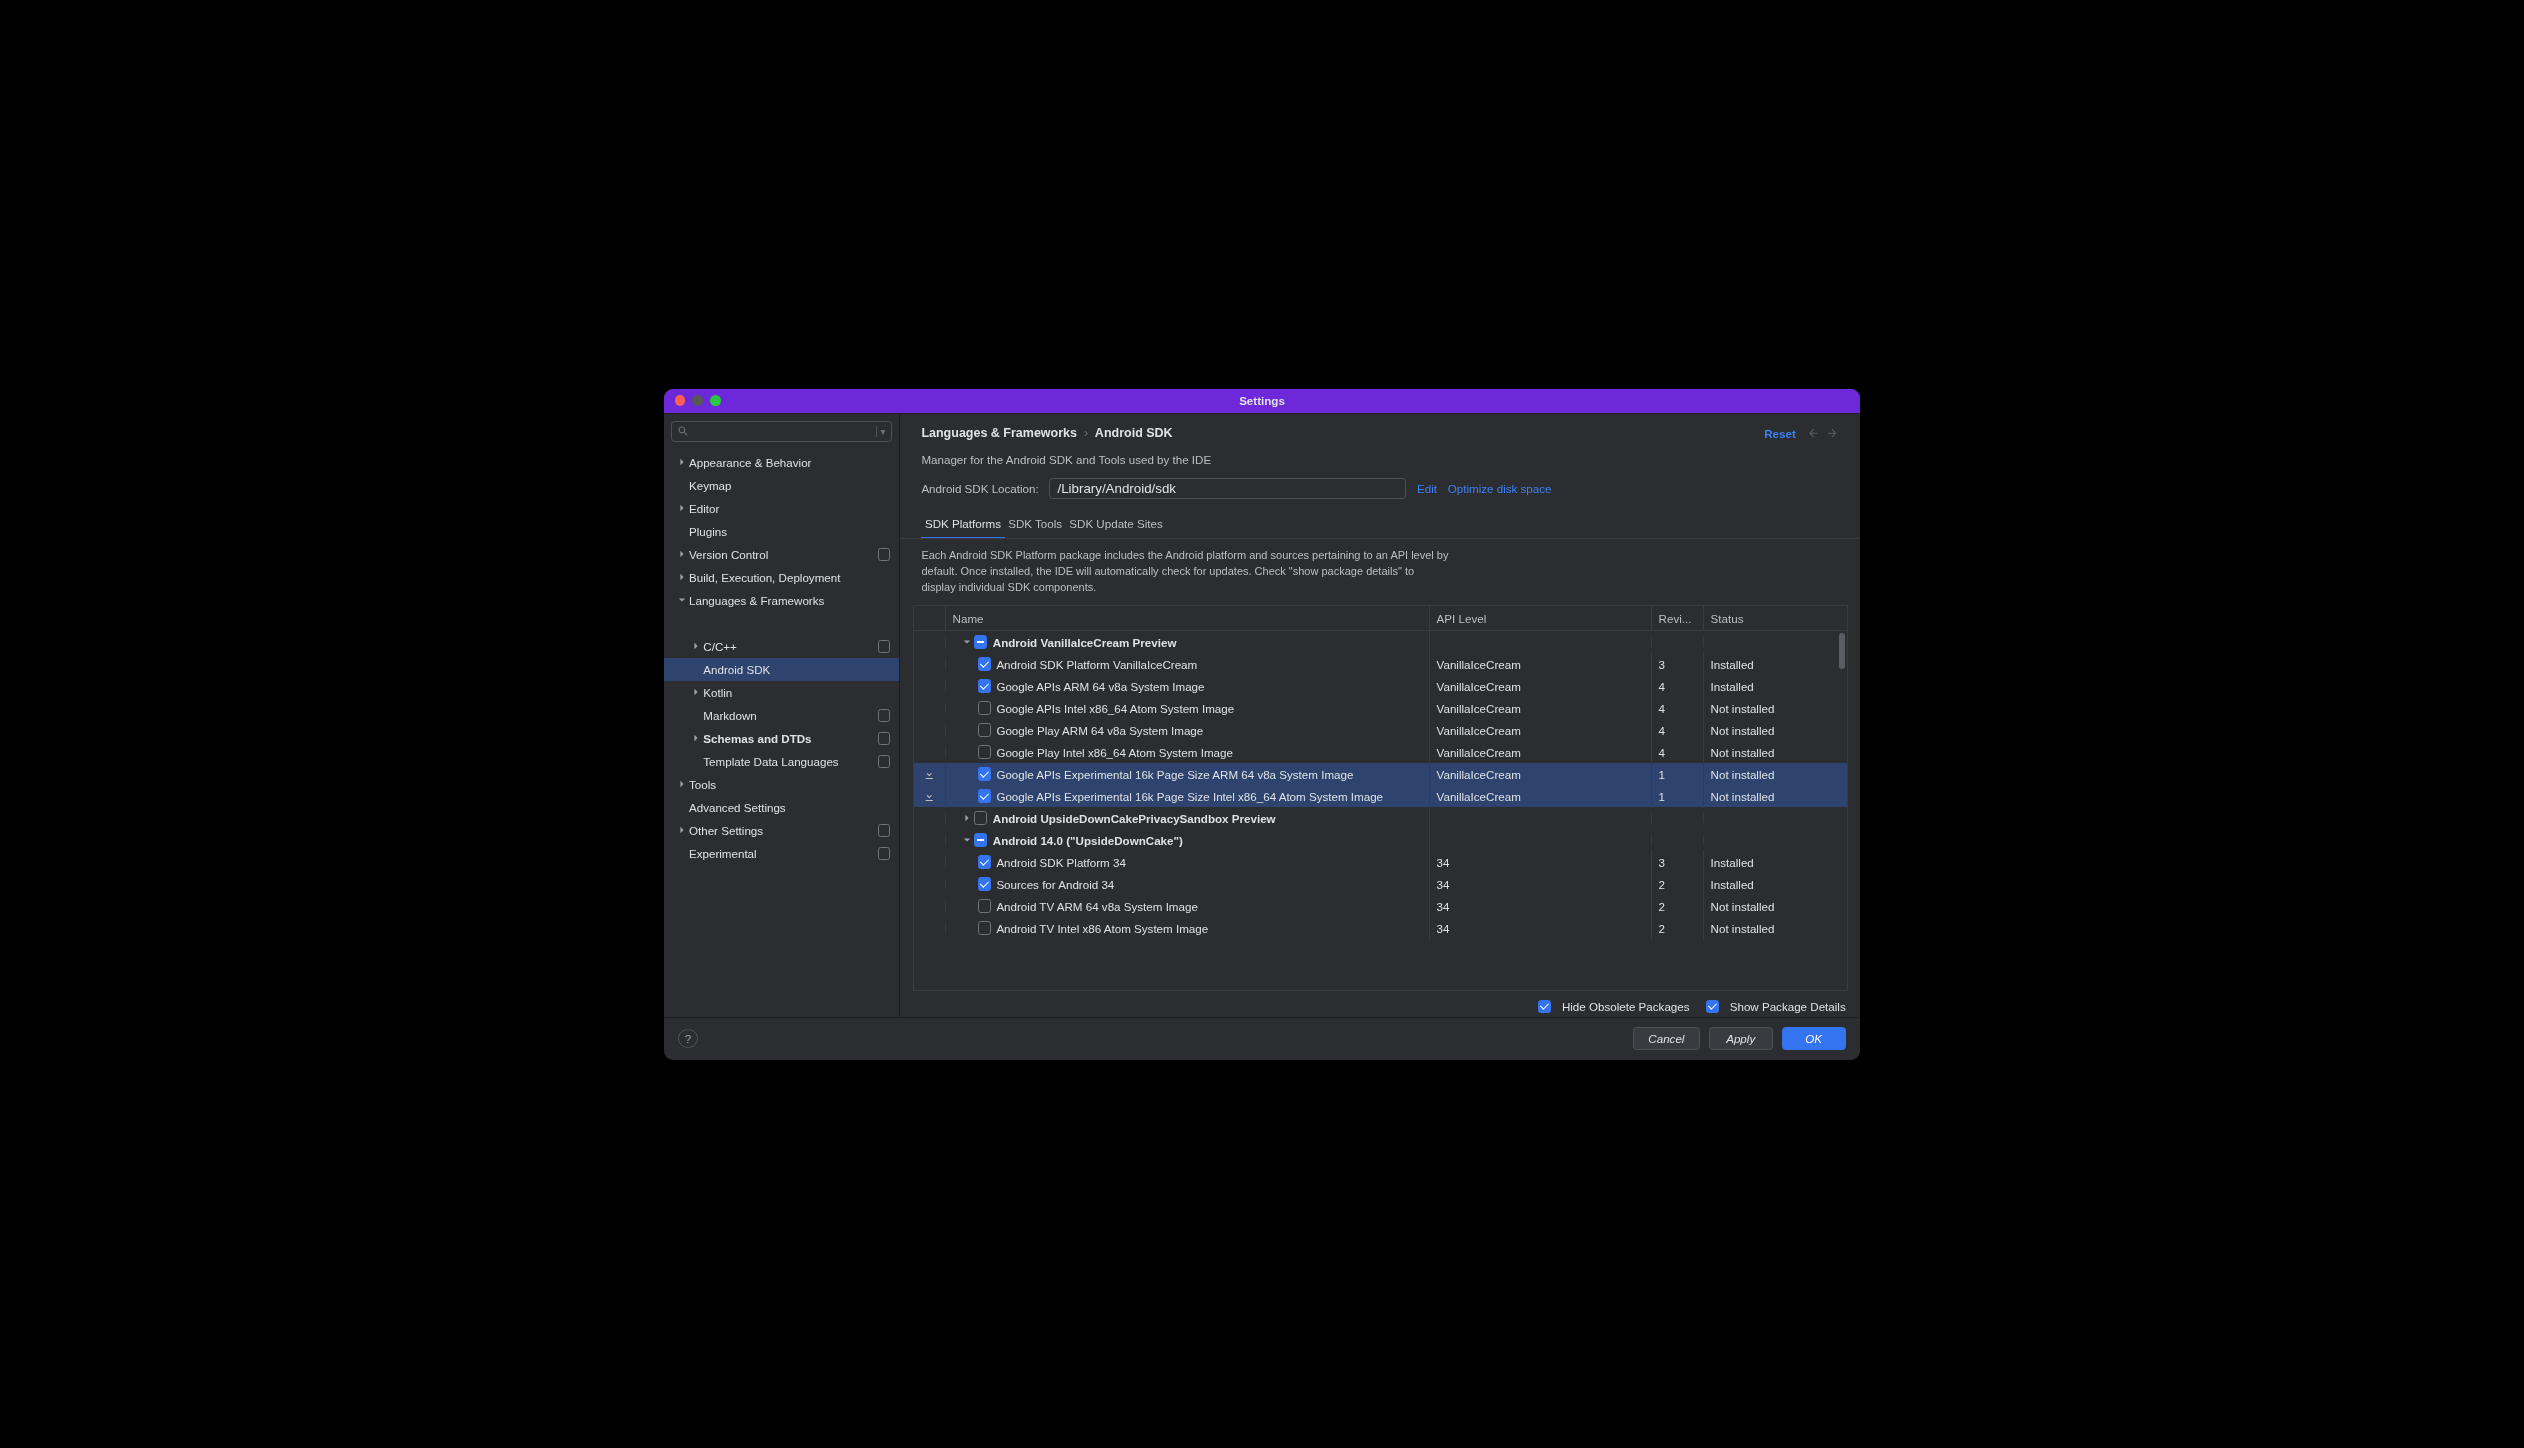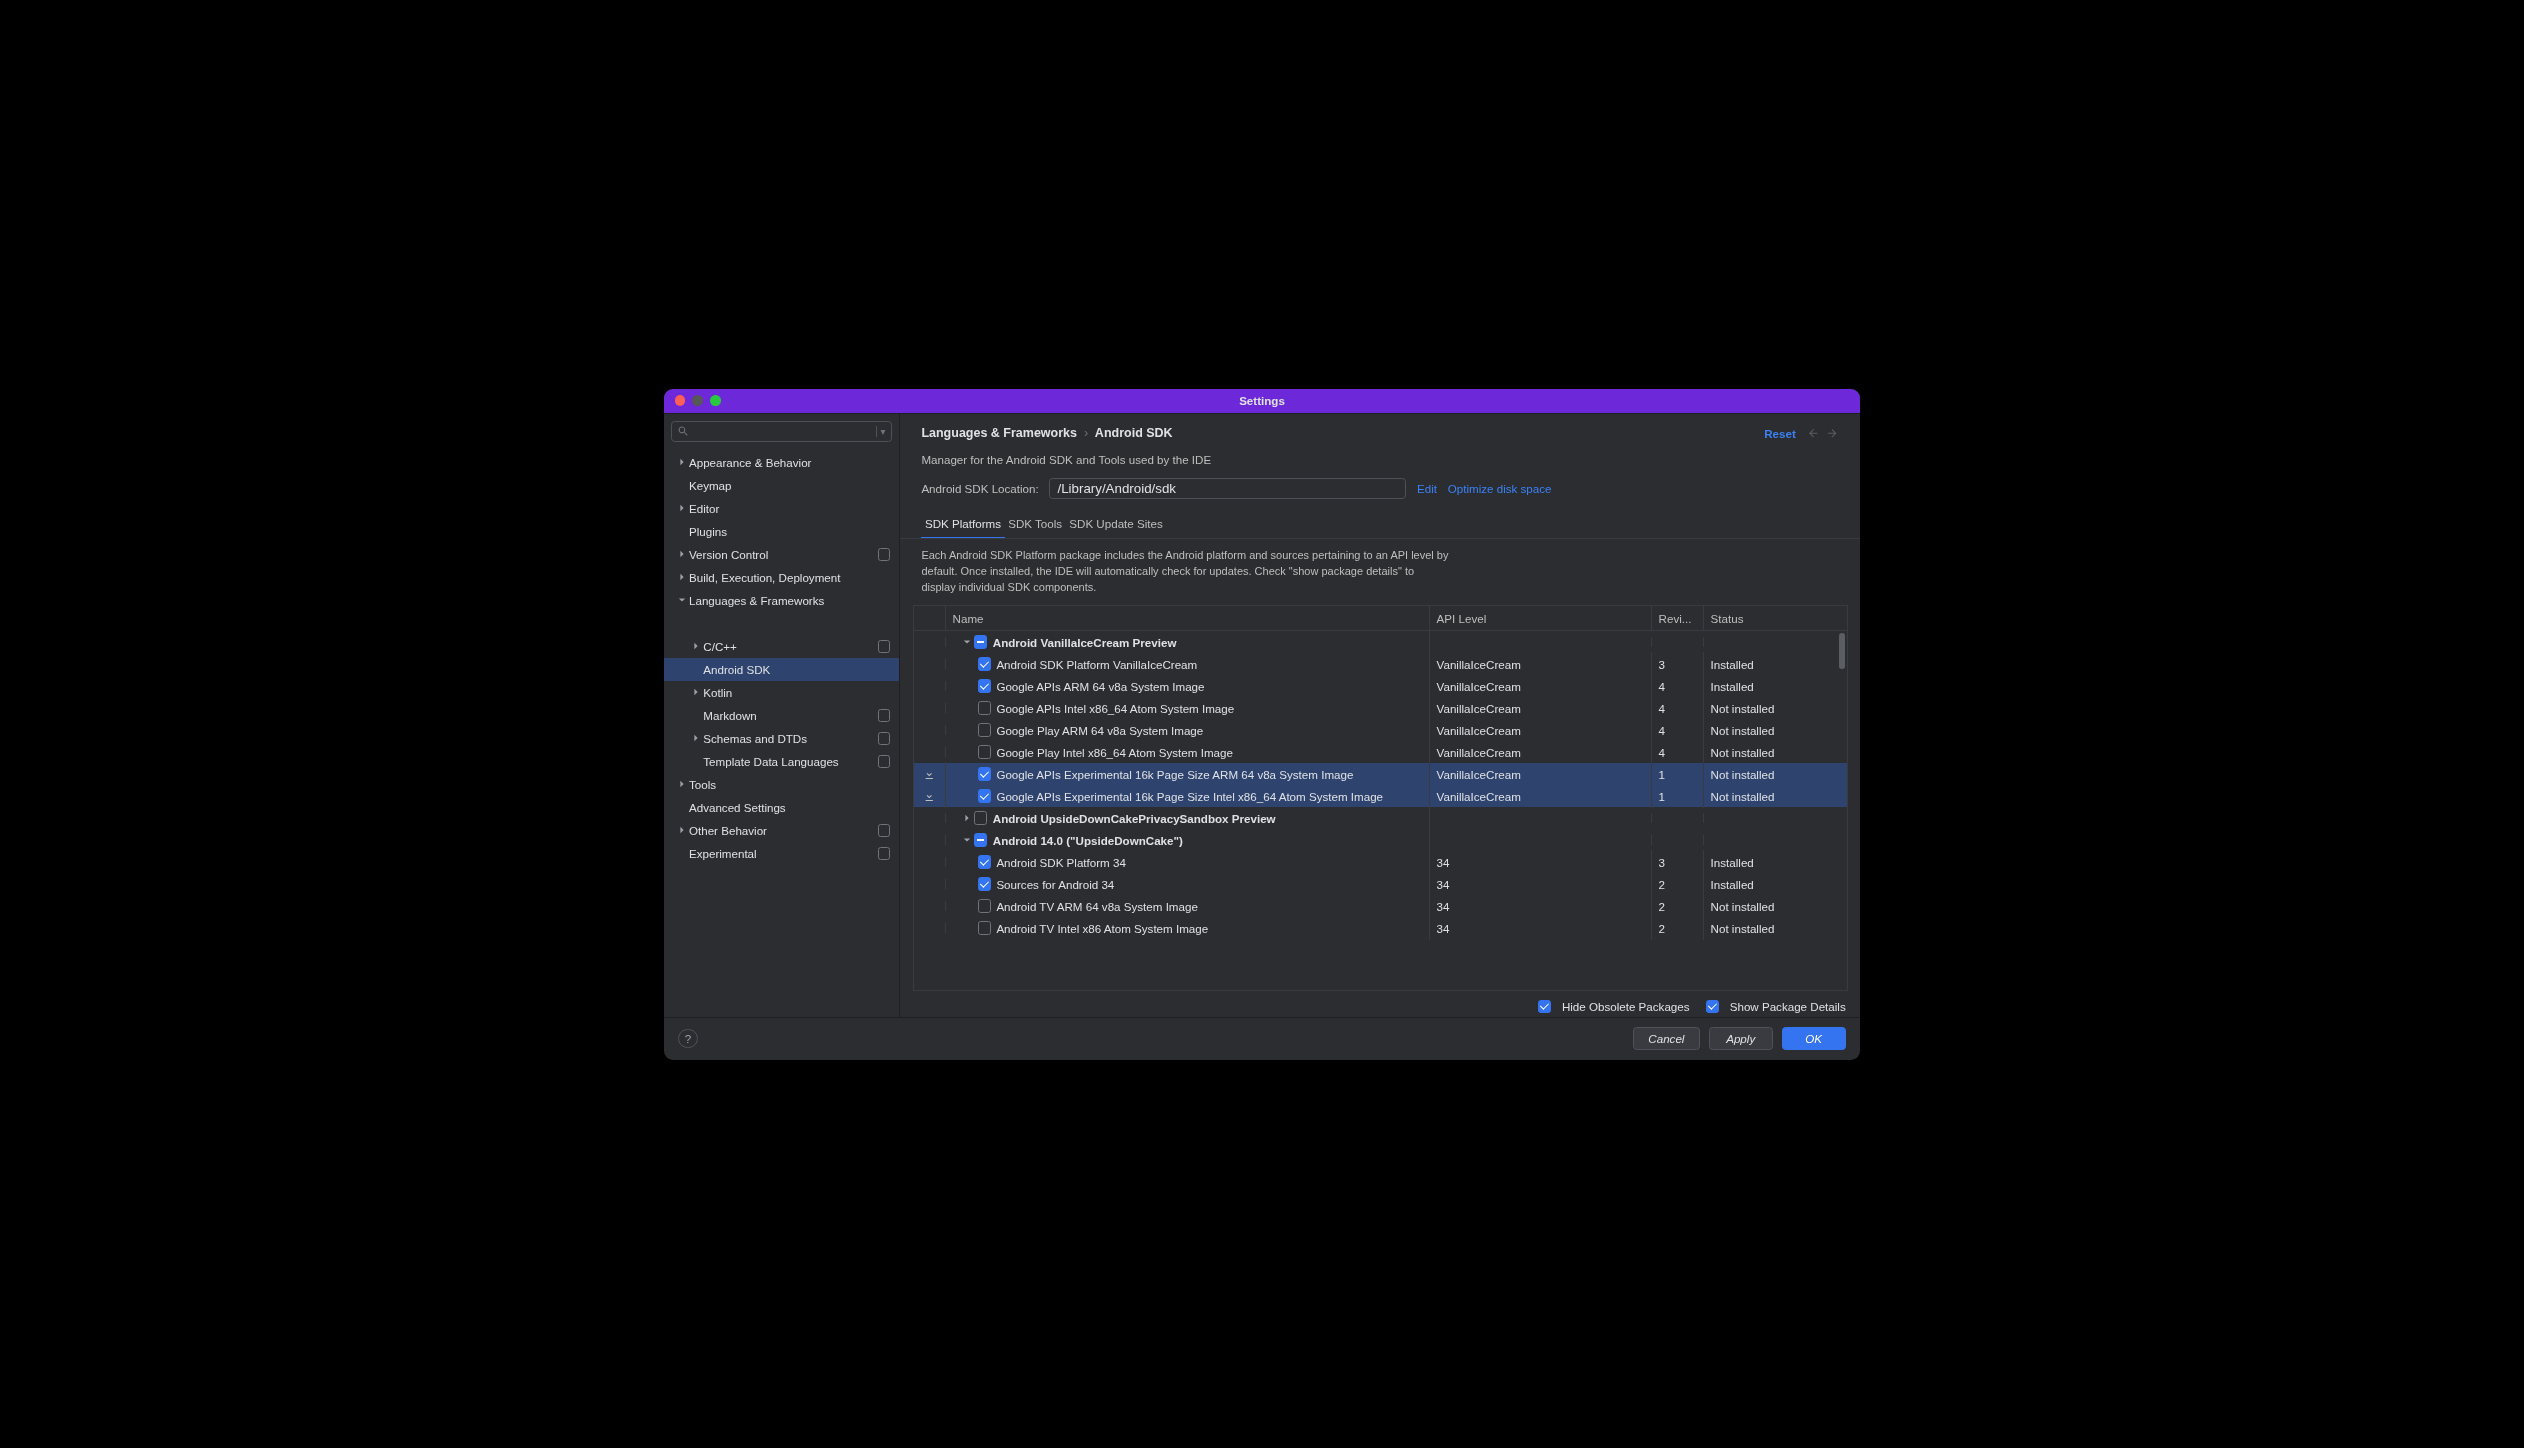--- a/index.html
+++ b/index.html
@@ -306,21 +306,21 @@
                 <path d="M3 1l4 4-4 4z"></path>
               </svg>
             </span>
             <span class="tree-label">Kotlin</span>
           </div>
           <div class="tree-item" style="padding-left: 25px;">
             <span class="chev"></span>
             <span class="tree-label">Markdown</span>
             <span class="mod-icon"></span>
           </div>
-          <div class="tree-item" style="padding-left: 25px;">
+          <div class="tree-item" style="padding-left: 25px; font-weight: bold;">
             <span class="chev">
               <svg viewBox="0 0 10 10">
                 <path d="M3 1l4 4-4 4z"></path>
               </svg>
             </span>
             <span class="tree-label">Schemas and DTDs</span>
             <span class="mod-icon"></span>
           </div>
           <div class="tree-item" style="padding-left: 25px;">
             <span class="chev"></span>
@@ -338,21 +338,21 @@
           <div class="tree-item" style="padding-left: 10.7px;">
             <span class="chev"></span>
             <span class="tree-label">Advanced Settings</span>
           </div>
           <div class="tree-item" style="padding-left: 10.7px;">
             <span class="chev">
               <svg viewBox="0 0 10 10">
                 <path d="M3 1l4 4-4 4z"></path>
               </svg>
             </span>
-            <span class="tree-label">Other Behavior</span>
+            <span class="tree-label">Other Settings</span>
             <span class="mod-icon"></span>
           </div>
           <div class="tree-item" style="padding-left: 10.7px;">
             <span class="chev"></span>
             <span class="tree-label">Experimental</span>
             <span class="mod-icon"></span>
           </div>
         </div>
     </div>
 

